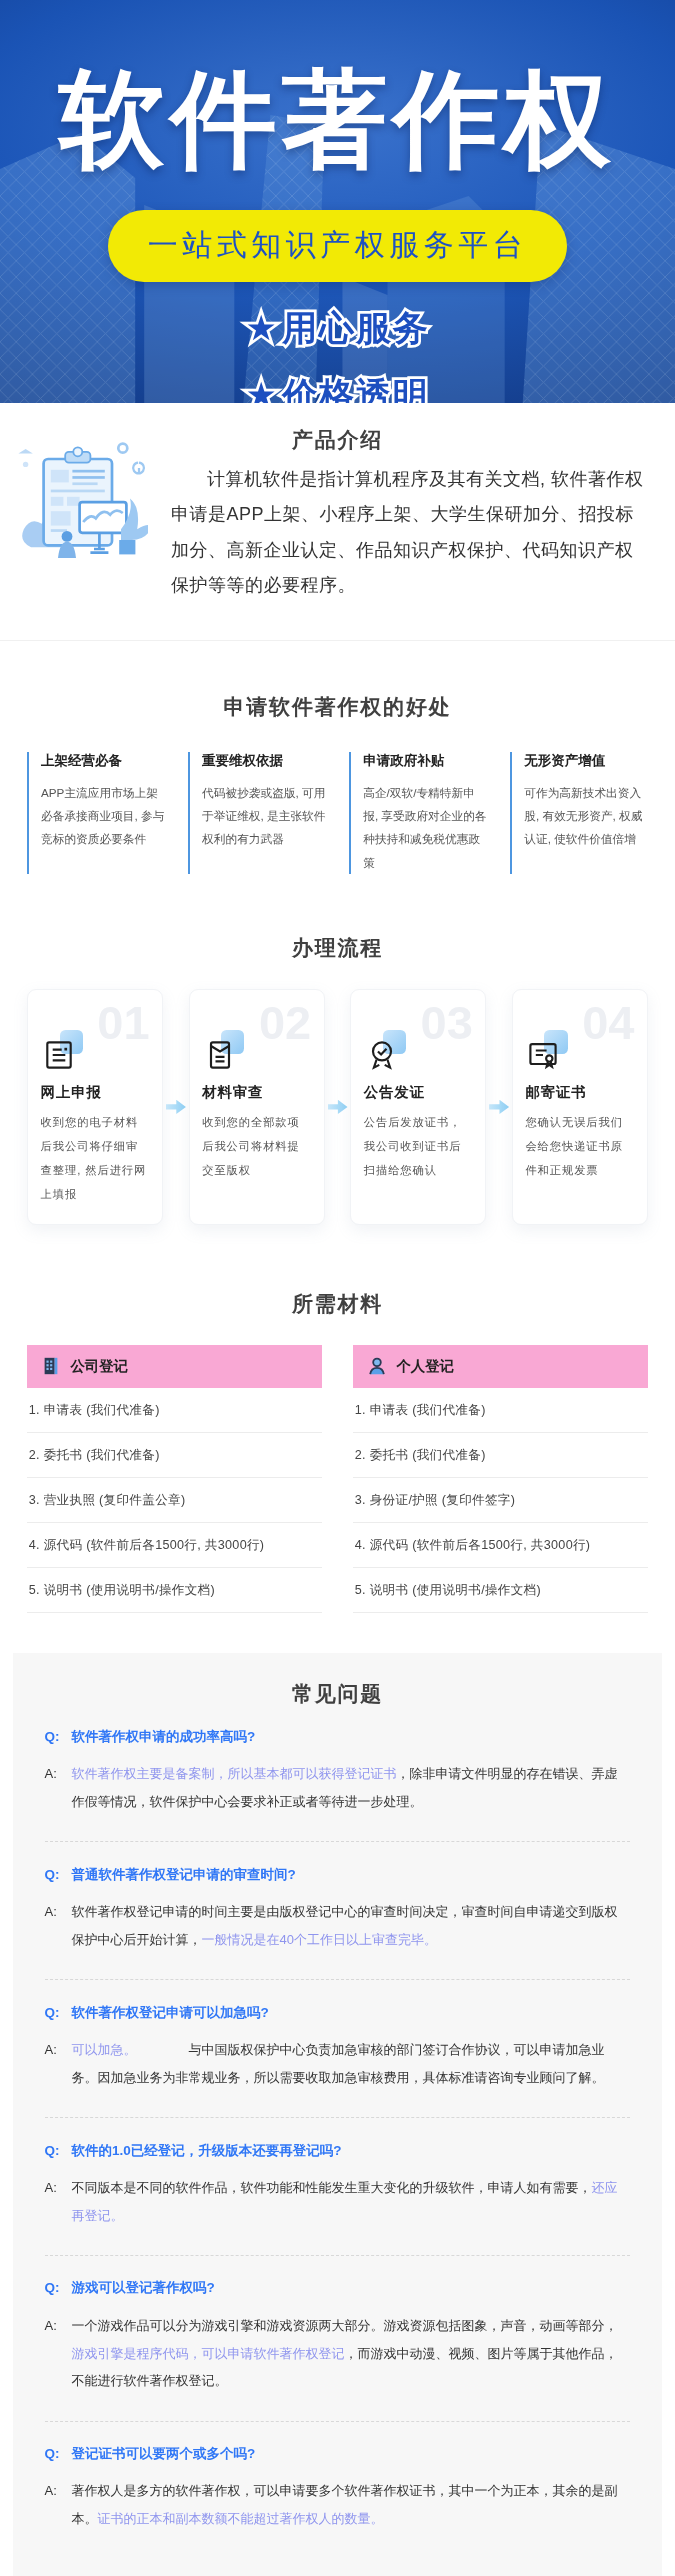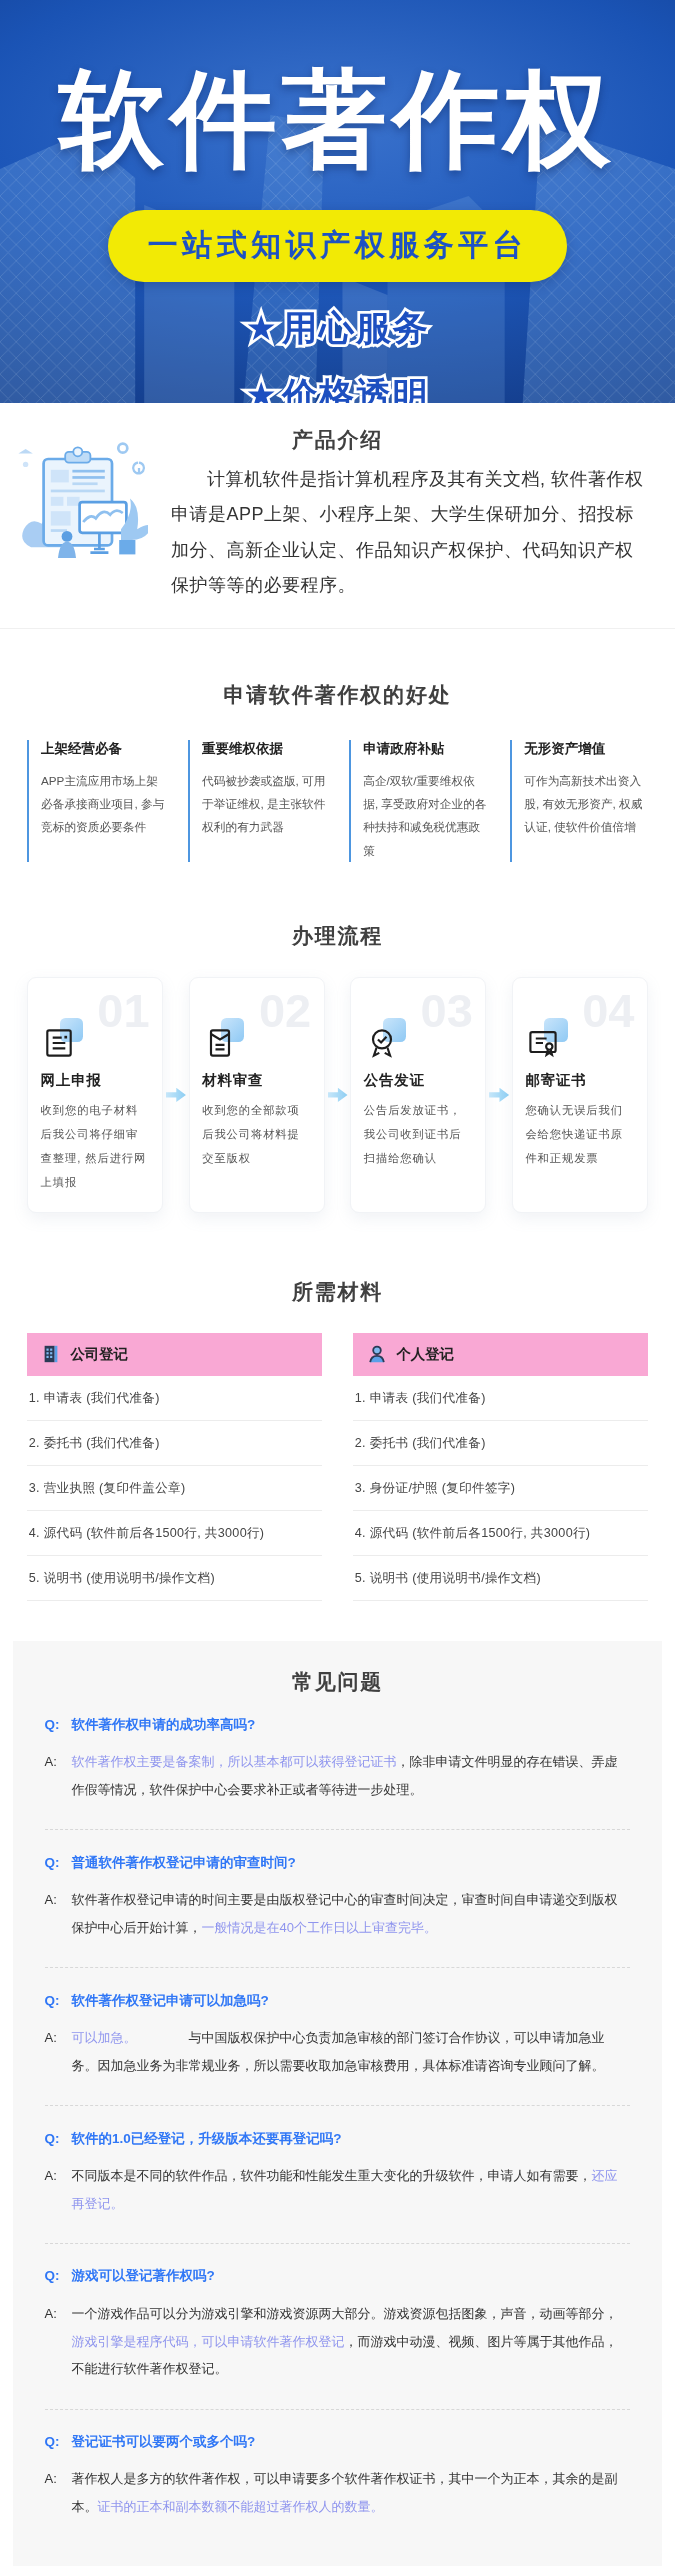--- a/index.html
+++ b/index.html
@@ -18,21 +18,21 @@
   }
   .hero-city { position:absolute; left:0; bottom:0; width:100%; height:288px; opacity:.5; }
   .hero-inner { position:relative; z-index:2; text-align:center; }
   .hero-title {
     margin-top:56px; font-size:106px; line-height:1.2; font-weight:900;
     color:#fff; letter-spacing:5.4px; text-shadow:0 3.6px 9px rgba(0,20,70,.35);
   }
   .hero-pill {
     display:inline-block; margin-top:27px; padding:15.3px 40px;
     background:#f2ea05; border-radius:38px;
-    color:#1d52c4; font-size:30px; font-weight:700; letter-spacing:4.5px;
+    color:#1d52c4; font-size:30px; font-weight:400; letter-spacing:4.5px;
     box-shadow:0 3.6px 10.8px rgba(0,25,80,.25);
   }
   .hero-features {
     width:505px; margin:23.4px auto 0;
     display:grid; grid-template-columns:1fr; row-gap:20px; column-gap:36px;
   }
   .feature {
     font-size:35px; font-weight:900; color:#1d4fc0; letter-spacing:1.8px;
     -webkit-text-stroke:5.4px #fff; paint-order:stroke fill; white-space:nowrap;
   }
@@ -44,21 +44,21 @@
     letter-spacing:1.8px;
   }
   
   .intro { position:relative; padding-bottom:25px; }
   .intro-illu { position:absolute; left:12.6px; top:36px; }
   .intro-text {
     margin:8px 0 0 144px; font-size:18px; line-height:1.95; color:#333;
     text-indent:2em; letter-spacing:0.5px;
   }
   
-  .benefits { border-top:0.9px solid #f0f0f0; margin-top:0; padding-top:52px; padding-bottom:36px; }
+  .benefits { border-top:0.9px solid #f0f0f0; margin-top:12px; padding-top:52px; padding-bottom:36px; }
   .benefit-row { display:flex; gap:23.4px; margin-top:31px; }
   .benefit { flex:1 1 0; border-left:2.7px solid #4d96e0; padding-left:12px; min-width:0; }
   .benefit h3 { font-size:13.5px; font-weight:700; color:#222; margin-bottom:10.8px; white-space:nowrap; }
   .benefit p { font-size:11.7px; color:#555; line-height:2.0; }
   
   .process { padding-bottom:41px; }
   .proc-row { display:flex; align-items:stretch; margin-top:27px; }
   .proc-card {
     position:relative; flex:1 1 0; background:#fff; border:0.9px solid #f1f3f6;
     border-radius:9px; box-shadow:0 5.4px 14.4px rgba(140,155,180,.12);
@@ -176,21 +176,21 @@
     <div class="benefit">
       <h3>上架经营必备</h3>
       <p>APP主流应用市场上架必备承接商业项目, 参与竞标的资质必要条件</p>
     </div>
     <div class="benefit">
       <h3>重要维权依据</h3>
       <p>代码被抄袭或盗版, 可用于举证维权, 是主张软件权利的有力武器</p>
     </div>
     <div class="benefit">
       <h3>申请政府补贴</h3>
-      <p>高企/双软/重要维权依据, 享受政府对企业的各种扶持和减免税优惠政策</p>
+      <p>高企/双软/专精特新申报, 享受政府对企业的各种扶持和减免税优惠政策</p>
     </div>
     <div class="benefit">
       <h3>无形资产增值</h3>
       <p>可作为高新技术出资入股, 有效无形资产, 权威认证, 使软件价值倍增</p>
     </div>
   </div>
 </div>
 
 <div class="section process">
   <h2 class="sec-title">办理流程</h2>

